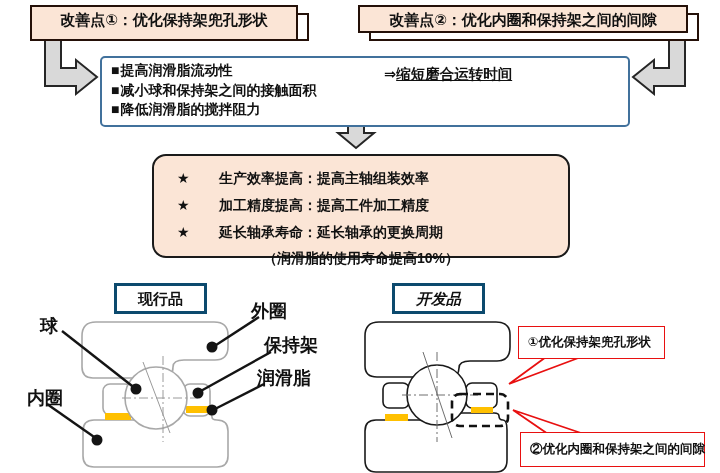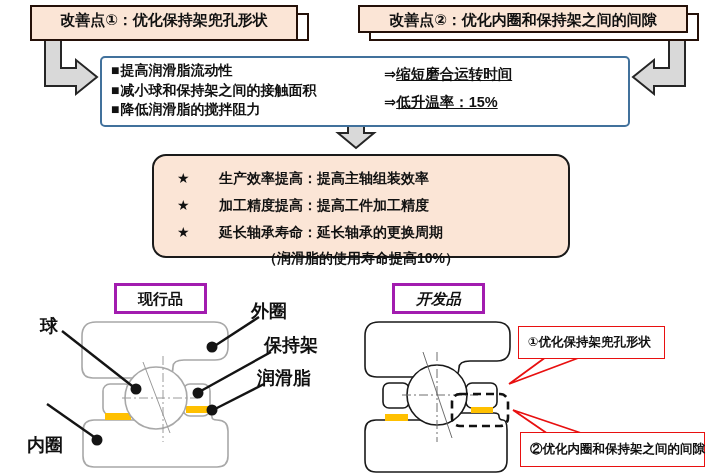--- a/index.html
+++ b/index.html
@@ -31,21 +31,21 @@
   .benefits-box{
     background:#fbe5d6;border:2.5px solid #1a1a1a;border-radius:14px;
     padding:9px 0 0 23px;font-size:14px;font-weight:bold;
   }
   .b-row{display:flex;line-height:27px;white-space:nowrap;}
   .b-row .star{width:42px;}
   .b-note{margin-left:86px;line-height:24px;white-space:nowrap;}
 
   
   .prod-title{
-    background:#fff;border:3px solid #a21caf;
+    background:#fff;border:3px solid #0c4a6e;
     font-size:15px;font-weight:bold;text-align:center;line-height:26px;
   }
 
   
   .part-label{font-size:18px;font-weight:bold;white-space:nowrap;}
 
   
   .callout{
     background:#fff;border:1.8px solid #e81010;
     font-size:12.5px;font-weight:600;white-space:nowrap;
@@ -130,23 +130,20 @@
         <span class="bullet">■</span><span>减小球和保持架之间的接触面积</span>
       </div>
       <div class="m-line">
         <span class="bullet">■</span><span>降低润滑脂的搅拌阻力</span>
       </div>
     </div>
     <div class="measures-right">
       <div class="r-line">
         <span>⇒</span><span class="result-text">缩短磨合运转时间</span>
       </div>
-      <div class="r-line">
-        <span>⇒</span><span class="result-text">低升温率：15%</span>
-      </div>
     </div>
   </div>
 
   <div class="abs benefits-box" style="left:152px;top:154px;width:418px;height:104px;">
     <div class="b-row">
       <span class="star">★</span>
         <span>生产效率提高：提高主轴组装效率</span>
     </div>
     <div class="b-row">
       <span class="star">★</span>
@@ -159,18 +156,18 @@
     <div class="b-note">（润滑脂的使用寿命提高10%）</div>
   </div>
 
   <div class="abs prod-title" style="left:114px;top:283px;width:93px;height:31px;">现行品</div>
   <div class="abs prod-title" style="left:392px;top:283px;width:93px;height:31px;font-style:italic;">开发品</div>
 
   <div class="abs part-label" style="left:40px;top:314px;">球</div>
   <div class="abs part-label" style="left:251px;top:299px;">外圈</div>
   <div class="abs part-label" style="left:264px;top:333px;">保持架</div>
   <div class="abs part-label" style="left:257px;top:366px;">润滑脂</div>
-  <div class="abs part-label" style="left:27px;top:386px;margin-top:47px;">内圈</div>
+  <div class="abs part-label" style="left:27px;top:386px;">内圈</div>
 
   <div class="abs callout" style="left:518px;top:326px;width:147px;height:33px;">①优化保持架兜孔形状</div>
   <div class="abs callout" style="left:520px;top:432px;width:185px;height:35px;font-family:Liberation Serif, serif;">②优化内圈和保持架之间的间隙</div>
 
 </div>
 
 </body></html>

